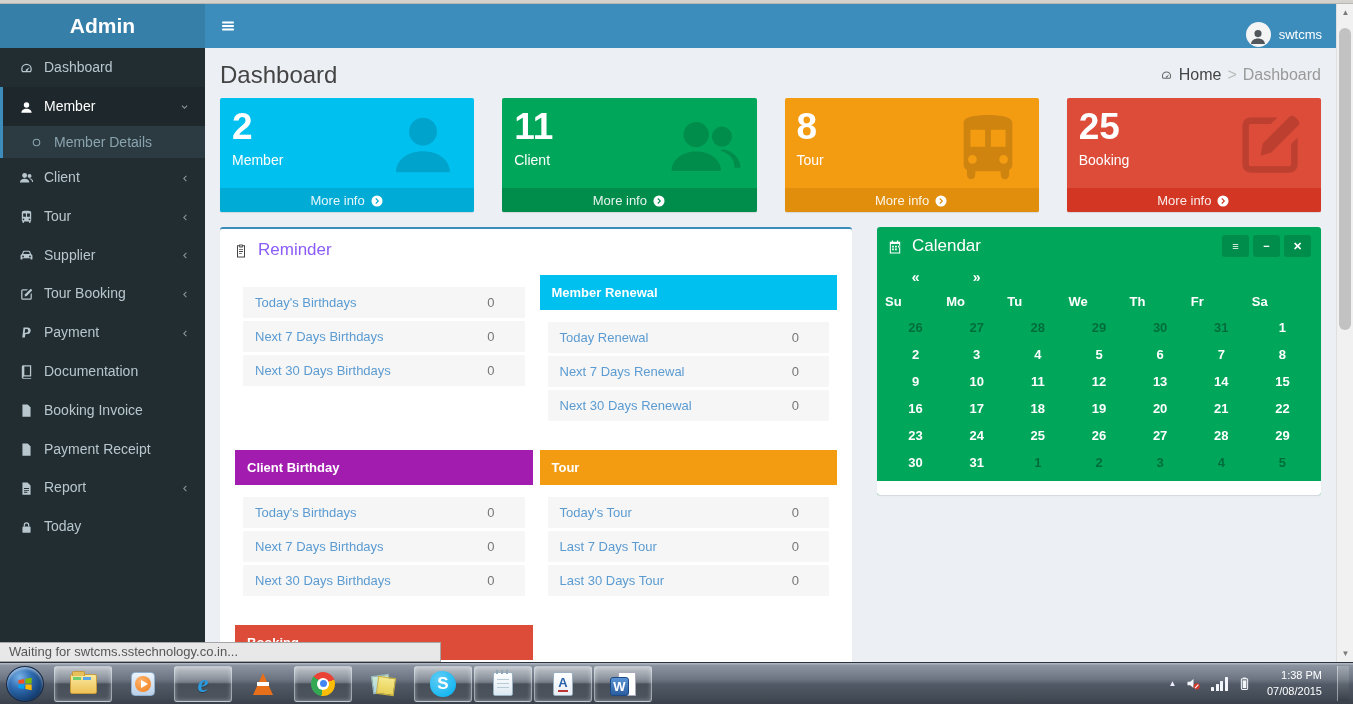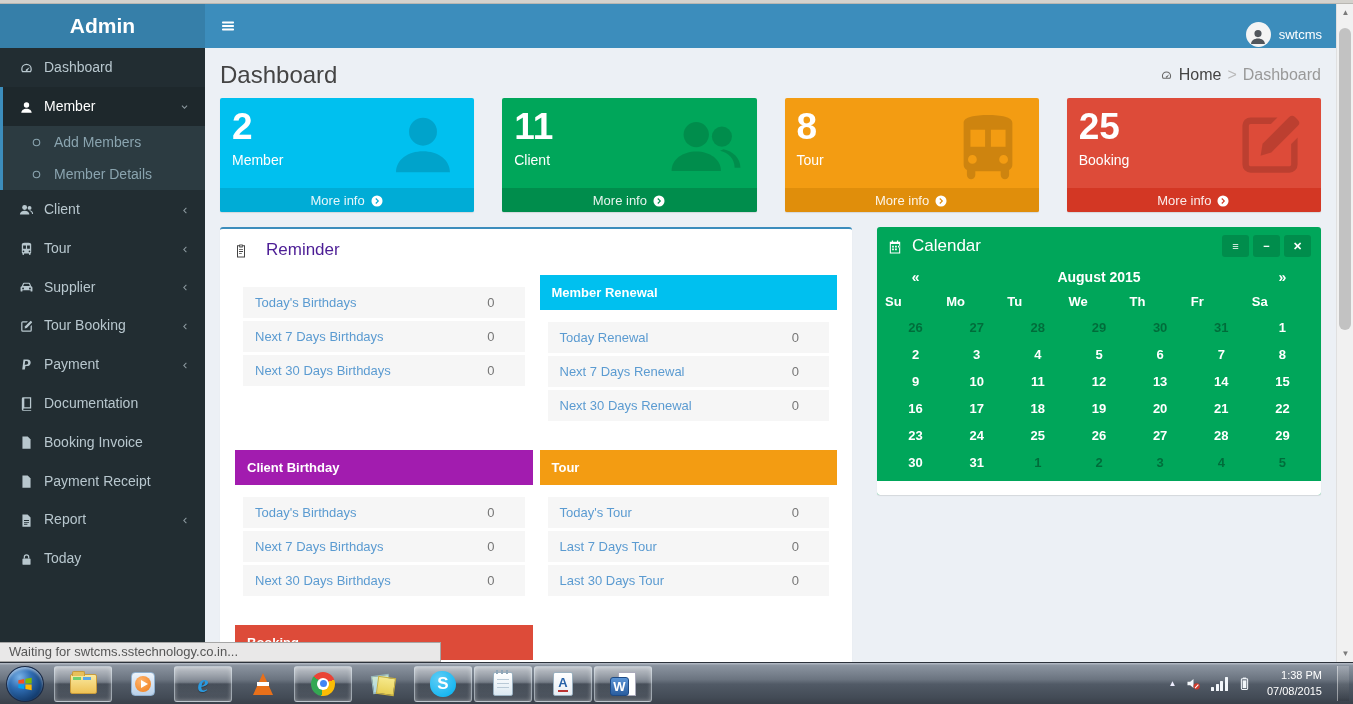--- a/index.html
+++ b/index.html
@@ -49,21 +49,21 @@
   .small-box .inner { padding:9px 12px; position:relative; z-index:2; }
   .small-box h3 { font-size:37px; font-weight:bold; line-height:1.1; }
   .small-box p { font-size:14px; margin-top:4px; }
   .small-box .ghost { position:absolute; right:12px; top:8px; color:rgba(0,0,0,0.15); z-index:1; }
   .small-box .sb-footer { position:absolute; left:0; right:0; bottom:0; height:24px; display:flex; align-items:center; justify-content:center; gap:5px; font-size:13px; color:rgba(255,255,255,.9); border-radius:0 0 2px 2px; cursor:pointer; }
 
   .main-row { display:flex; gap:25px; padding:0 15px; align-items:flex-start; }
 
   
   .panel { background:#fff; border-top:2px solid #3c8dbc; border-radius:3px; box-shadow:0 1px 1px rgba(0,0,0,.1); width:632px; }
-  .panel-header { display:flex; align-items:center; gap:17px; padding:11px 13px; color:#4c1d95; font-size:17px; }
+  .panel-header { display:flex; align-items:center; gap:9px; padding:11px 13px; color:#8b5cf6; font-size:17px; }
   .panel-body { padding:4px 15px 24px; display:grid; grid-template-columns:1fr 1fr; column-gap:7px; row-gap:26px; }
   .rem-head { color:#fff; font-weight:bold; font-size:13px; padding:10px 12px; }
   .rem-rows { padding:12px 8px 0; }
   .rem-row { display:flex; justify-content:space-between; align-items:center; background:#f6f6f6; padding:8px 12px; margin-bottom:3px; }
   .rem-row .r-label { color:#5b9bd1; font-size:13px; cursor:pointer; }
   .rem-row .r-val { color:#777; font-size:13px; margin-right:18px; }
 
   
   .cal-box { width:444px; background:#00a65a; border-radius:3px; color:#fff; box-shadow:0 1px 1px rgba(0,0,0,.1); }
   .cal-header { display:flex; align-items:center; gap:9px; padding:8px 10px 6px; font-size:17px; }
@@ -164,26 +164,20 @@
           <span>Member</span>
           <span class="arrow"><svg width="13" height="13" viewBox="0 0 24 24" fill="currentColor" aria-hidden="true">
               <path d="M6.6 9.2 12 14.6l5.4-5.4-1.3-1.3L12 12 7.9 7.9z"></path>
             </svg></span>
         </div>
         <div class="submenu">
           <div class="side-item">
             <span class="s-ico"><svg width="13" height="13" viewBox="0 0 24 24" fill="currentColor" aria-hidden="true">
                 <path fill-rule="evenodd" d="M12 5a7 7 0 1 1 0 14 7 7 0 0 1 0-14zm0 2a5 5 0 1 0 0 10 5 5 0 0 0 0-10z"></path>
               </svg></span>
-            <span>Add Members</span>
-          </div>
-          <div class="side-item">
-            <span class="s-ico"><svg width="13" height="13" viewBox="0 0 24 24" fill="currentColor" aria-hidden="true">
-                <path fill-rule="evenodd" d="M12 5a7 7 0 1 1 0 14 7 7 0 0 1 0-14zm0 2a5 5 0 1 0 0 10 5 5 0 0 0 0-10z"></path>
-              </svg></span>
             <span>Member Details</span>
           </div>
         </div>
       </div>
       <div>
         <div class="side-item">
           <span class="s-ico"><svg width="15" height="15" viewBox="0 0 24 24" fill="currentColor" aria-hidden="true">
               <circle cx="9" cy="8.8" r="3.9"></circle>
               <path d="M9 14c-4.2 0-7.6 2.4-7.6 6h15.2c0-3.6-3.4-6-7.6-6z"></path>
               <circle cx="16.9" cy="9.4" r="3.1"></circle>
@@ -459,21 +453,20 @@
             </svg></span>
         <span>Calendar</span>
         <div class="cal-tools" id="cal-tools">
             <button class="cal-tool">≡</button>
             <button class="cal-tool">−</button>
             <button class="cal-tool">✕</button>
           </div>
       </div>
       <div class="cal-nav">
         <span class="nav-btn">«</span>
-        <span class="cal-month">August 2015</span>
         <span class="nav-btn">»</span>
       </div>
       <div class="cal-grid" id="cal-grid">
           <div class="wd">Su</div>
           <div class="wd">Mo</div>
           <div class="wd">Tu</div>
           <div class="wd">We</div>
           <div class="wd">Th</div>
           <div class="wd">Fr</div>
           <div class="wd">Sa</div>

